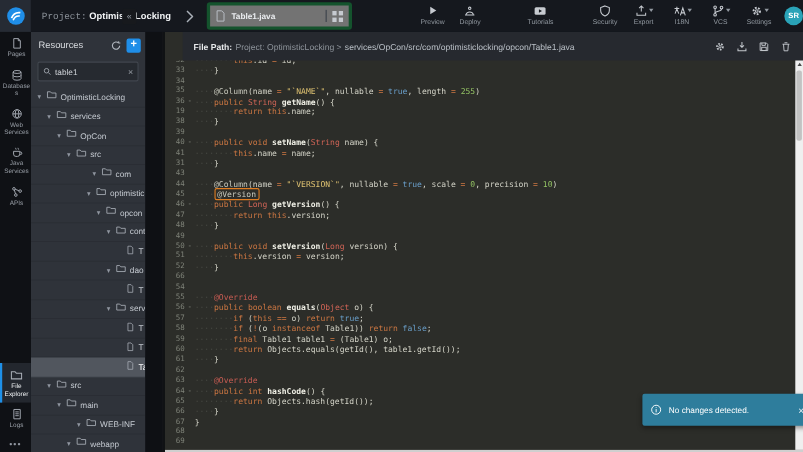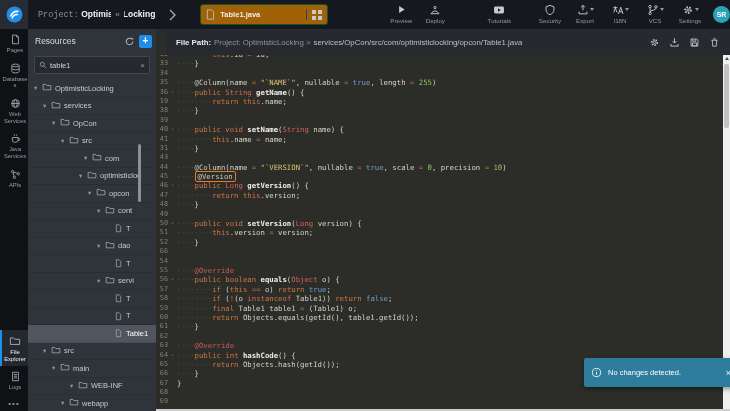--- a/index.html
+++ b/index.html
@@ -9,22 +9,22 @@
   svg{display:block;}
   .icn{display:inline-flex;align-items:center;justify-content:center;}
 
   
   #topbar{left:0;top:0;width:730px;height:29px;background:#15181e;display:flex;align-items:center;z-index:30;}
   #logo{width:28px;height:29px;background:#262b34;display:flex;align-items:center;justify-content:center;flex:none;}
   #proj{margin-left:10px;font-size:8.5px;white-space:nowrap;}
   #proj .pfx{color:#8d939b;font-family:Liberation Mono, monospace;}
   #proj .pname{color:#f2f4f6;font-weight:bold;}
   #chevbig{margin-left:14px;color:#aab0b8;}
-  #filetab{margin-left:24px;width:116px;height:19px;border:1px solid #14532d;border-radius:3px;
-           background:#a16207;display:flex;align-items:center;padding:0 5px;gap:5px;}
+  #filetab{margin-left:12px;width:116px;height:19px;border:3px solid #14532d;border-radius:3px;
+           background:#737373;display:flex;align-items:center;padding:0 5px;gap:5px;}
   #filetab .tname{flex:1;font-size:7.5px;font-weight:bold;color:#eceef1;white-space:nowrap;}
   #filetab .tdiv{width:1px;height:11px;background:#3a4049;}
   .actcol{display:flex;flex-direction:column;align-items:center;justify-content:center;
           font-size:6.2px;color:#9299a1;line-height:1.2;cursor:pointer;min-width:30px;}
   .actcol .icorow{display:flex;align-items:flex-start;gap:1px;height:13px;color:#c6cad0;}
   .chevdn{width:0;height:0;border-left:2.5px solid transparent;border-right:2.5px solid transparent;
           border-top:3px solid #9299a1;margin-top:4px;}
   #acts-left{display:flex;gap:4px;margin-left:58px;}
   #tutorials-wrap{margin-left:34px;}
   #acts-right{margin-left:auto;display:flex;gap:5px;align-items:center;padding-right:4px;}
@@ -35,21 +35,21 @@
   #rail{left:0;top:29px;width:28px;height:382px;background:#0f1115;display:flex;flex-direction:column;z-index:20;}
   .rail-item{width:28px;padding:5px 0 4px 0;display:flex;flex-direction:column;align-items:center;gap:2px;
              color:#a6acb4;cursor:pointer;border-left:2px solid transparent;box-sizing:border-box;}
   .rail-label{font-size:5.8px;color:#979da5;text-align:center;line-height:1.15;width:26px;word-wrap:break-word;}
   .rail-item.active{background:#23272e;border-left:2px solid #1e90e8;}
   .rail-item.active .rail-label{color:#eef0f2;}
   #rail-bottom{margin-top:auto;}
   #rail-more{color:#9096a0;font-size:8px;text-align:center;letter-spacing:1px;padding:4px 0 3px 0;cursor:pointer;}
 
   
-  #res{left:28px;top:29px;width:128px;height:382px;background:#2f333a;z-index:10;overflow:hidden;}
+  #res{left:28px;top:29px;width:104px;height:382px;background:#2f333a;z-index:10;overflow:hidden;}
   #res-head{height:24px;display:flex;align-items:center;padding:0 4px 0 7px;gap:4px;}
   #res-title{flex:1;font-size:8.5px;color:#dadde1;}
   #refresh-btn{color:#b0b6be;cursor:pointer;}
   #add-btn{width:13px;height:13px;background:#1f8ee8;border-radius:2px;color:#fff;font-size:10px;
            line-height:12px;text-align:center;cursor:pointer;font-weight:bold;}
   #collapse-btn{position:absolute;left:111px;top:8px;width:13px;height:14px;background:#17191d;
                 border-radius:2px;color:#9aa0a8;font-size:8px;line-height:13px;text-align:center;cursor:pointer;z-index:40;}
   #searchbox{margin:3px 6px 4px 6px;height:16px;background:#262a30;border:1px solid #41464e;border-radius:2px;
              display:flex;align-items:center;padding:0 4px;gap:3px;}
   #searchbox input{flex:1;min-width:0;background:transparent;border:none;outline:none;color:#d0d4d9;

